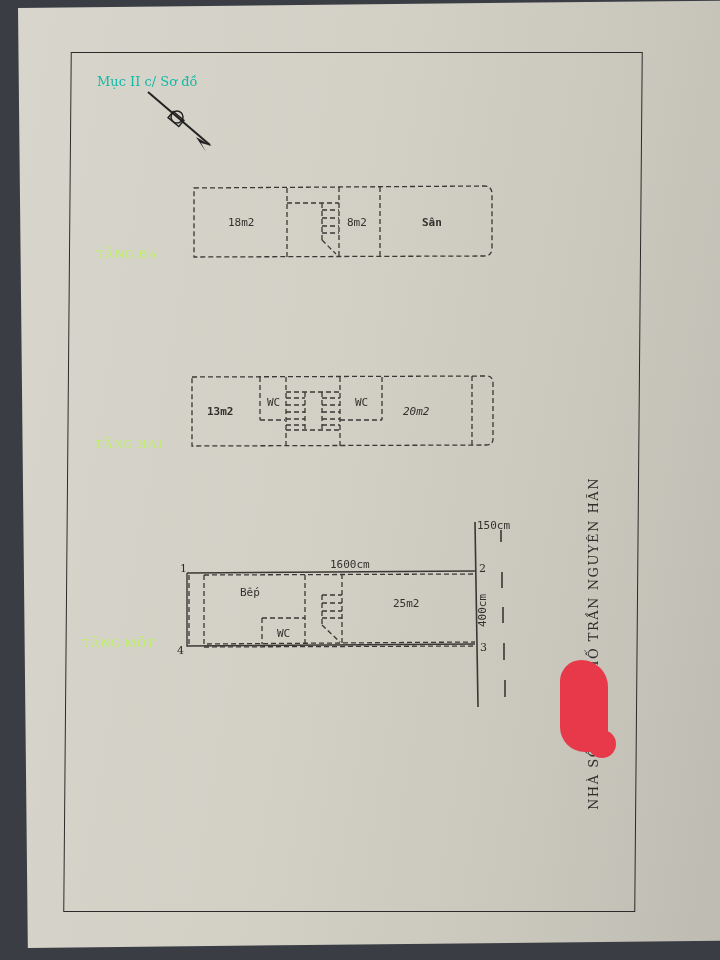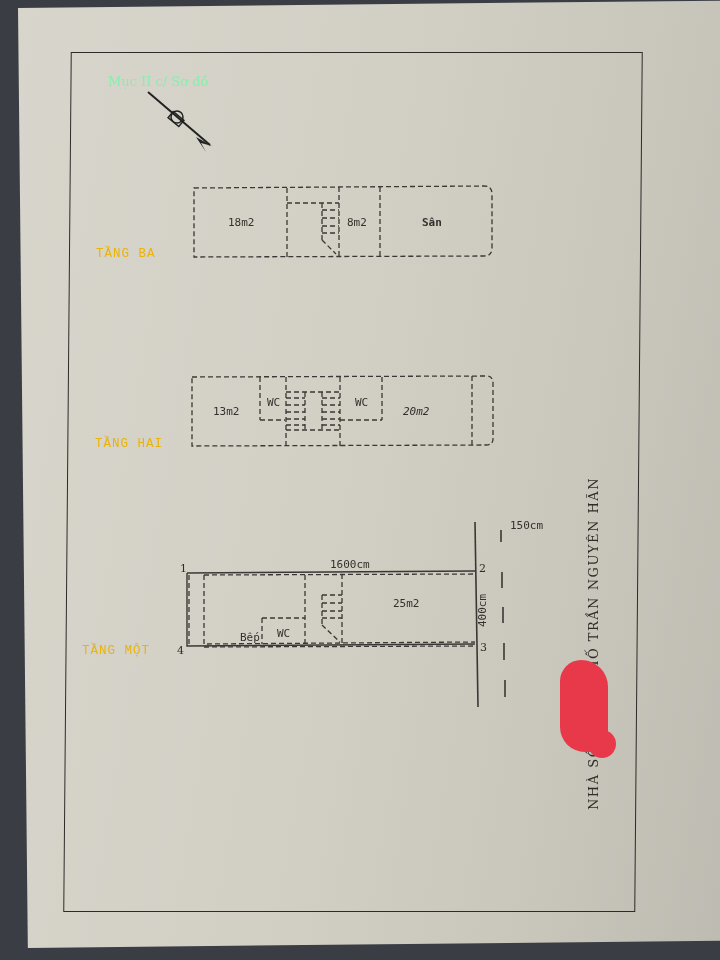--- a/index.html
+++ b/index.html
@@ -15,22 +15,22 @@
       transform-origin: 0 0;
     }
     .frame {
       position: absolute; left: 67px; top: 52px; width: 570px; height: 858px;
       border: 1.6px solid #2c2b29;
       transform: skewX(-0.5deg);
     }
     svg.drawing { position: absolute; left: 0; top: 0; }
     .lbl { position: absolute; color: #33312d; font-family: "DejaVu Sans Mono", monospace; font-size: 11px; }
     .serif { font-family: "DejaVu Serif", serif; color: #2e2c29; }
-    .floor-label { position: absolute; font-family: Liberation Mono, monospace; font-size: 12.5px; letter-spacing: 1px; color: #eab308; }
-    .title { position: absolute; left: 108px; top: 74px; font-family: "DejaVu Serif", serif; font-size: 13px; color: #86efac; }
+    .floor-label { position: absolute; font-family: Liberation Serif, serif; font-size: 12.5px; letter-spacing: 1px; color: #bef264; }
+    .title { position: absolute; left: 97px; top: 74px; font-family: "DejaVu Serif", serif; font-size: 13px; color: #14b8a6; }
     .address {
       position: absolute; left: 586px; top: 810px;
       transform: rotate(-90deg); transform-origin: 0 0;
       font-family: "DejaVu Serif", serif; font-size: 13px; letter-spacing: 1.5px; color: #2f2d2a; white-space: nowrap;
     }
     .redact {
       position: absolute; left: 560px; top: 660px; width: 48px; height: 92px;
       background: #e8394a; border-radius: 22px 28px 20px 26px;
     }
     .redact2 { position: absolute; left: 588px; top: 730px; width: 28px; height: 28px; background: #e8394a; border-radius: 50%; }
@@ -124,31 +124,31 @@
     </g>
   </g>
 </svg>
 
 <div class="floor-label" style="left:96px;top:247px;">TẦNG BA</div>
 <div class="lbl" style="left:228px;top:216px;">18m2</div>
 <div class="lbl" style="left:347px;top:216px;text-align:right;">8m2</div>
 <div class="lbl" style="left:422px;top:216px;font-weight:bold;">Sân</div>
 
 <div class="floor-label" style="left:95px;top:437px;">TẦNG HAI</div>
-<div class="lbl" style="left:213px;top:405px;">13m2</div>
+<div class="lbl" style="left:207px;top:405px;font-weight:bold;">13m2</div>
 <div class="lbl" style="left:267px;top:396px;">WC</div>
 <div class="lbl" style="left:355px;top:396px;">WC</div>
 <div class="lbl" style="left:403px;top:405px;font-style:italic;">20m2</div>
 
-<div class="floor-label" style="left:82px;top:636px;margin-top:8px;">TẦNG MỘT</div>
-<div class="lbl" style="left:240px;top:631px;text-align:right;">Bếp</div>
+<div class="floor-label" style="left:82px;top:636px;">TẦNG MỘT</div>
+<div class="lbl" style="left:240px;top:586px;text-align:right;">Bếp</div>
 <div class="lbl" style="left:277px;top:627px;">WC</div>
 <div class="lbl" style="left:393px;top:597px;">25m2</div>
 <div class="lbl" style="left:330px;top:558px;">1600cm</div>
-<div class="lbl" style="left:477px;top:519px;padding-left:33px;">150cm</div>
+<div class="lbl" style="left:477px;top:519px;">150cm</div>
 <div class="lbl" style="left:476px;top:627px;transform:rotate(-90deg);transform-origin:0 0;">400cm</div>
 <div class="lbl serif" style="left:180px;top:562px;">1</div>
 <div class="lbl serif" style="left:479px;top:562px;">2</div>
 <div class="lbl serif" style="left:480px;top:641px;">3</div>
 <div class="lbl serif" style="left:177px;top:644px;">4</div>
 
 <div class="address">NHÀ SỐ ... 266 PHỐ TRẦN NGUYÊN HÃN</div>
 <div class="redact"></div>
 <div class="redact2"></div>
 

